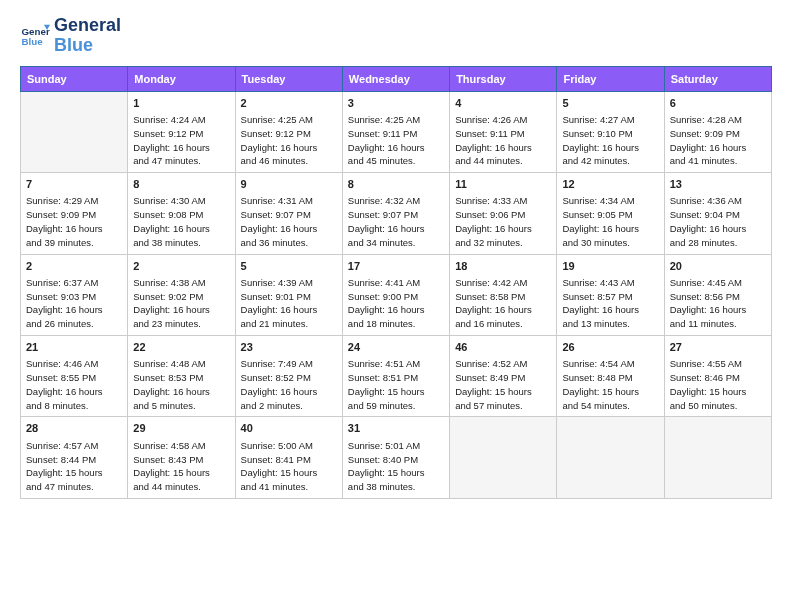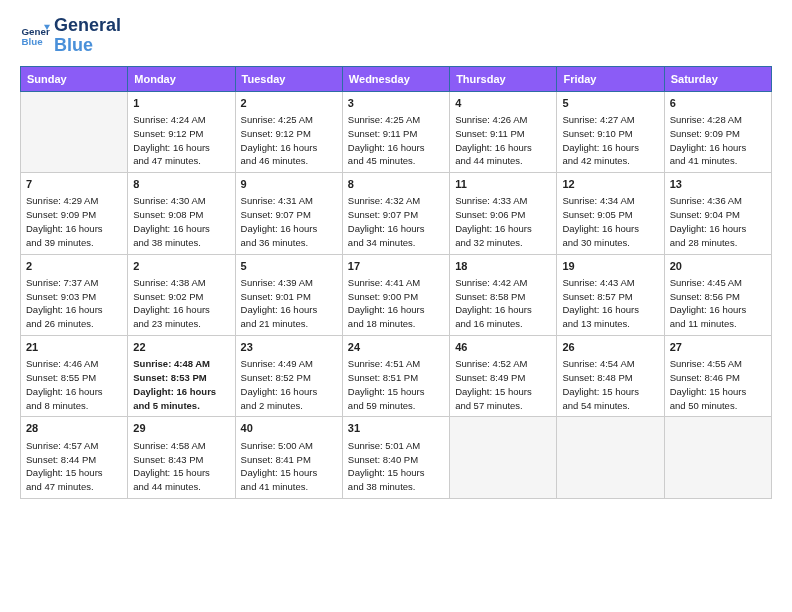--- a/index.html
+++ b/index.html
@@ -221,21 +221,21 @@
           <span class="day-num">13</span>
           <div class="day-info" style="white-space: pre-line;">Sunrise: 4:36 AM
 Sunset: 9:04 PM
 Daylight: 16 hours
 and 28 minutes.</div>
         </td>
       </tr>
       <tr>
         <td>
           <span class="day-num">2</span>
-          <div class="day-info" style="white-space: pre-line;">Sunrise: 7:37 AM
+          <div class="day-info" style="white-space: pre-line;">Sunrise: 6:37 AM
 Sunset: 9:03 PM
 Daylight: 16 hours
 and 26 minutes.</div>
         </td>
         <td>
           <span class="day-num">2</span>
           <div class="day-info" style="white-space: pre-line;">Sunrise: 4:38 AM
 Sunset: 9:02 PM
 Daylight: 16 hours
 and 23 minutes.</div>
@@ -279,28 +279,28 @@
       <tr>
         <td>
           <span class="day-num">21</span>
           <div class="day-info" style="white-space: pre-line;">Sunrise: 4:46 AM
 Sunset: 8:55 PM
 Daylight: 16 hours
 and 8 minutes.</div>
         </td>
         <td>
           <span class="day-num">22</span>
-          <div class="day-info" style="white-space: pre-line; font-weight: bold;">Sunrise: 4:48 AM
+          <div class="day-info" style="white-space: pre-line;">Sunrise: 4:48 AM
 Sunset: 8:53 PM
 Daylight: 16 hours
 and 5 minutes.</div>
         </td>
         <td>
           <span class="day-num">23</span>
-          <div class="day-info" style="white-space: pre-line;">Sunrise: 4:49 AM
+          <div class="day-info" style="white-space: pre-line;">Sunrise: 7:49 AM
 Sunset: 8:52 PM
 Daylight: 16 hours
 and 2 minutes.</div>
         </td>
         <td>
           <span class="day-num">24</span>
           <div class="day-info" style="white-space: pre-line;">Sunrise: 4:51 AM
 Sunset: 8:51 PM
 Daylight: 15 hours
 and 59 minutes.</div>

